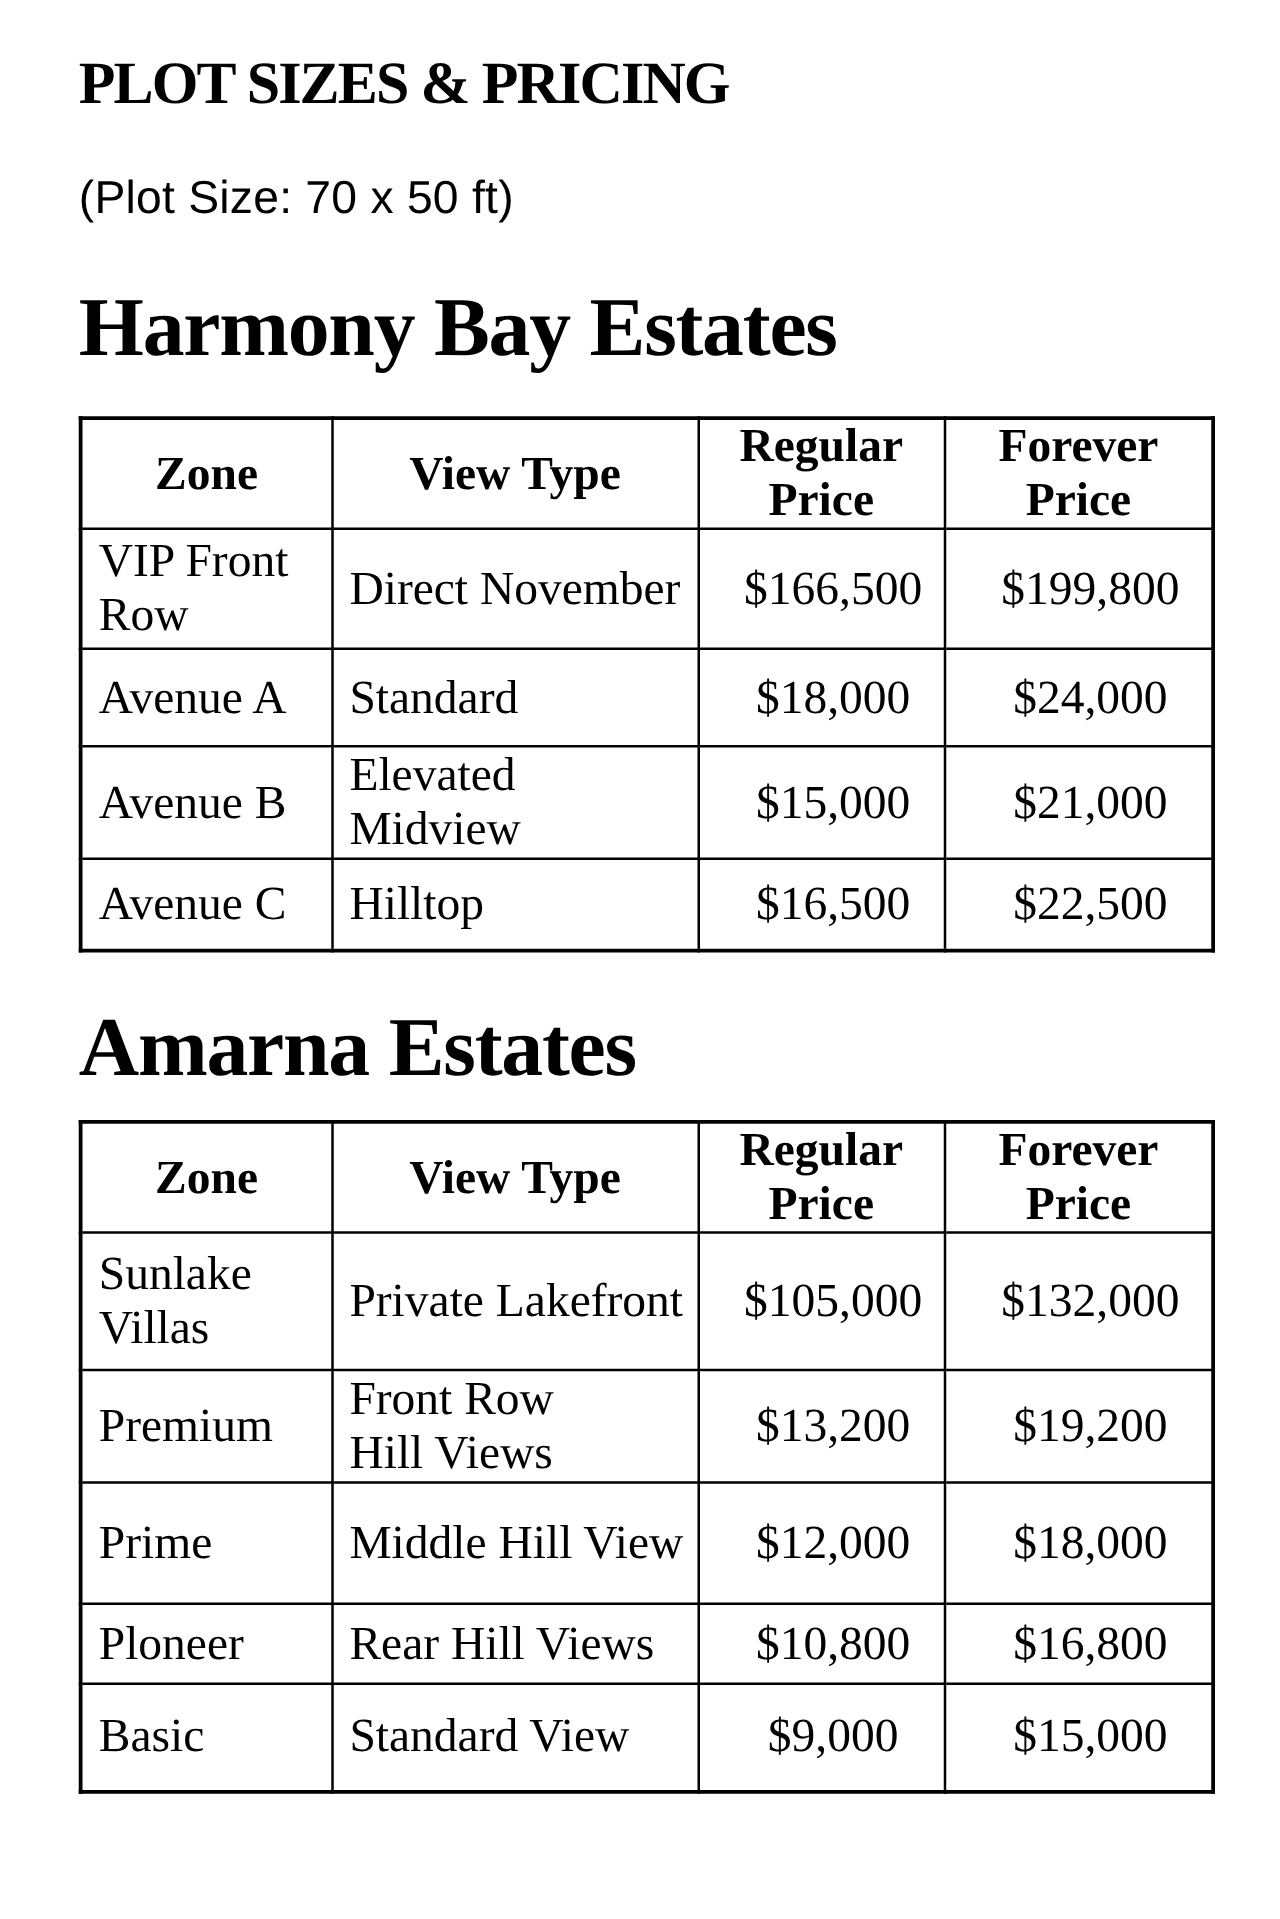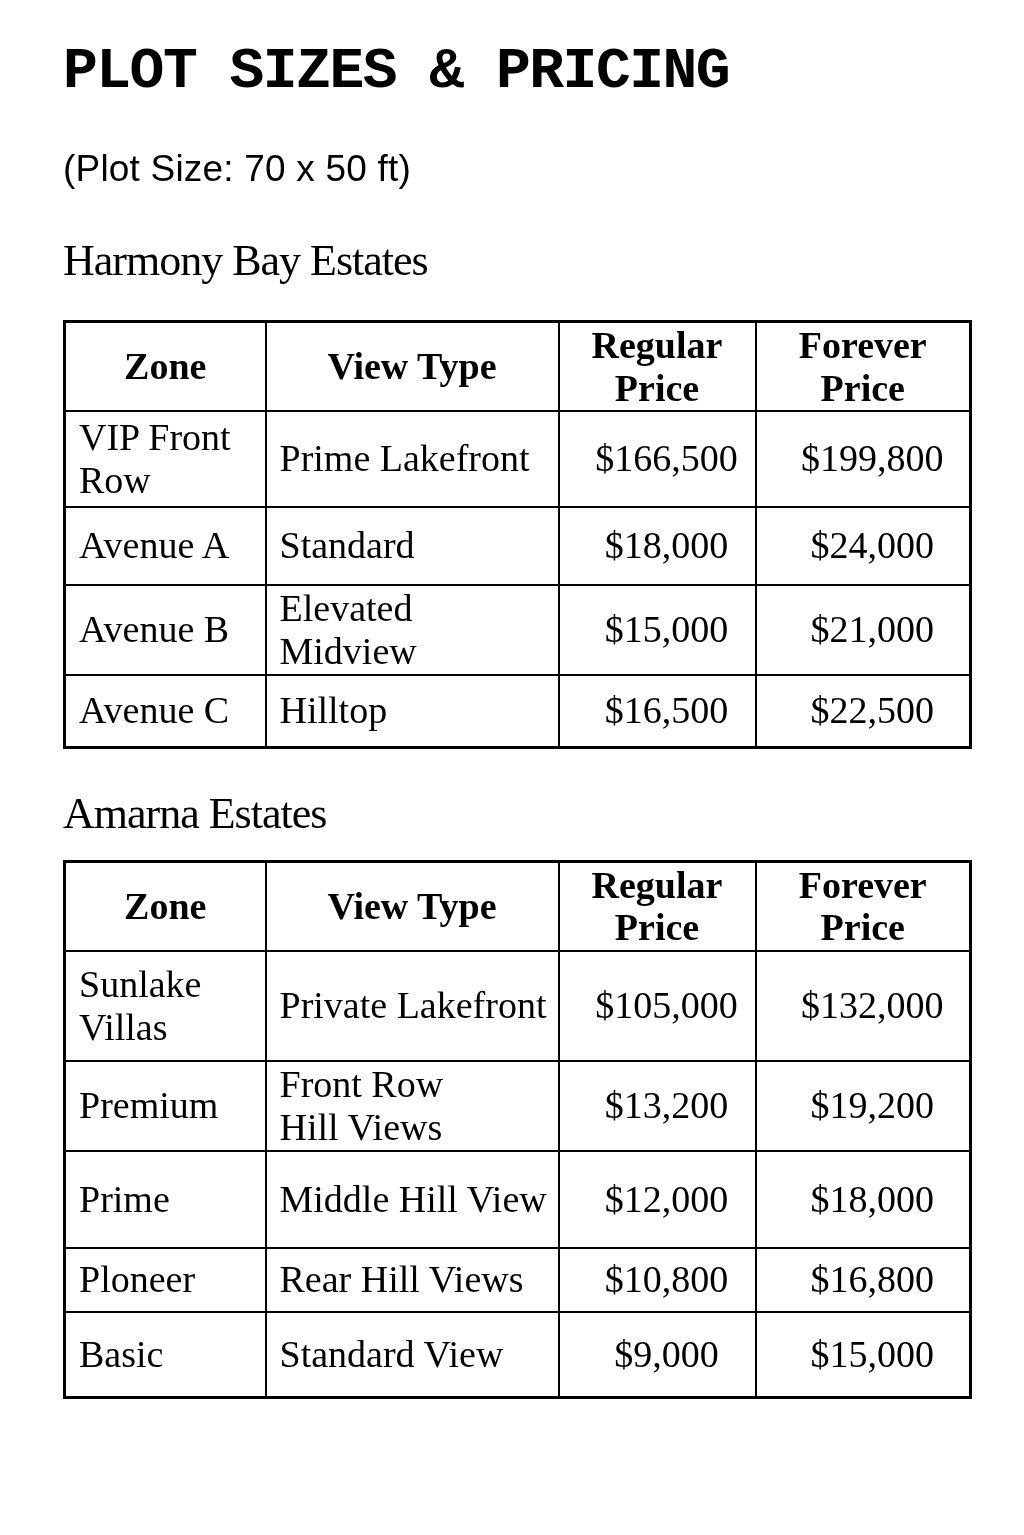--- a/index.html
+++ b/index.html
@@ -10,42 +10,42 @@
     background: #ffffff;
     color: #000000;
     font-family: "Liberation Serif", serif;
     overflow: hidden;
   }
   .content {
     margin-left: 63px;
     width: 906px;
   }
   .page-title {
-    font-family: Liberation Mono, monospace;
+    font-family: Liberation Serif, serif;
     font-weight: bold;
-    font-size: 58px;
+    font-size: 48px;
     letter-spacing: -1.5px;
     line-height: 1.05;
     margin: 42px 0 0 0;
     white-space: nowrap;
   }
   .subtitle-row {
     display: flex;
     justify-content: space-between;
     align-items: baseline;
     margin-top: 44px;
     font-family: "Liberation Sans", sans-serif;
     font-size: 37px;
     letter-spacing: 0.2px;
     line-height: 1.2;
   }
   .section-heading {
     font-family: "Liberation Serif", serif;
-    font-weight: normal;
-    font-size: 44px;
+    font-weight: bold;
+    font-size: 67px;
     letter-spacing: -1px;
     line-height: 1;
     margin: 48px 0 0 0;
     white-space: nowrap;
   }
   .section-heading.second { margin-top: 43px; }
   table.pricing-table {
     border-collapse: collapse;
     table-layout: fixed;
     width: 906px;
@@ -105,21 +105,21 @@
       <tr>
         <th>Zone</th>
         <th>View Type</th>
         <th>Regular Price</th>
         <th>Forever Price</th>
       </tr>
     </thead>
     <tbody>
         <tr>
           <td class="cell-left">VIP Front<br>Row</td>
-          <td class="cell-left">Prime Lakefront</td>
+          <td class="cell-left">Direct November</td>
           <td class="cell-center">$166,500</td>
           <td class="cell-center">$199,800</td>
         </tr>
         <tr>
           <td class="cell-left">Avenue A</td>
           <td class="cell-left">Standard</td>
           <td class="cell-center">$18,000</td>
           <td class="cell-center">$24,000</td>
         </tr>
         <tr>

